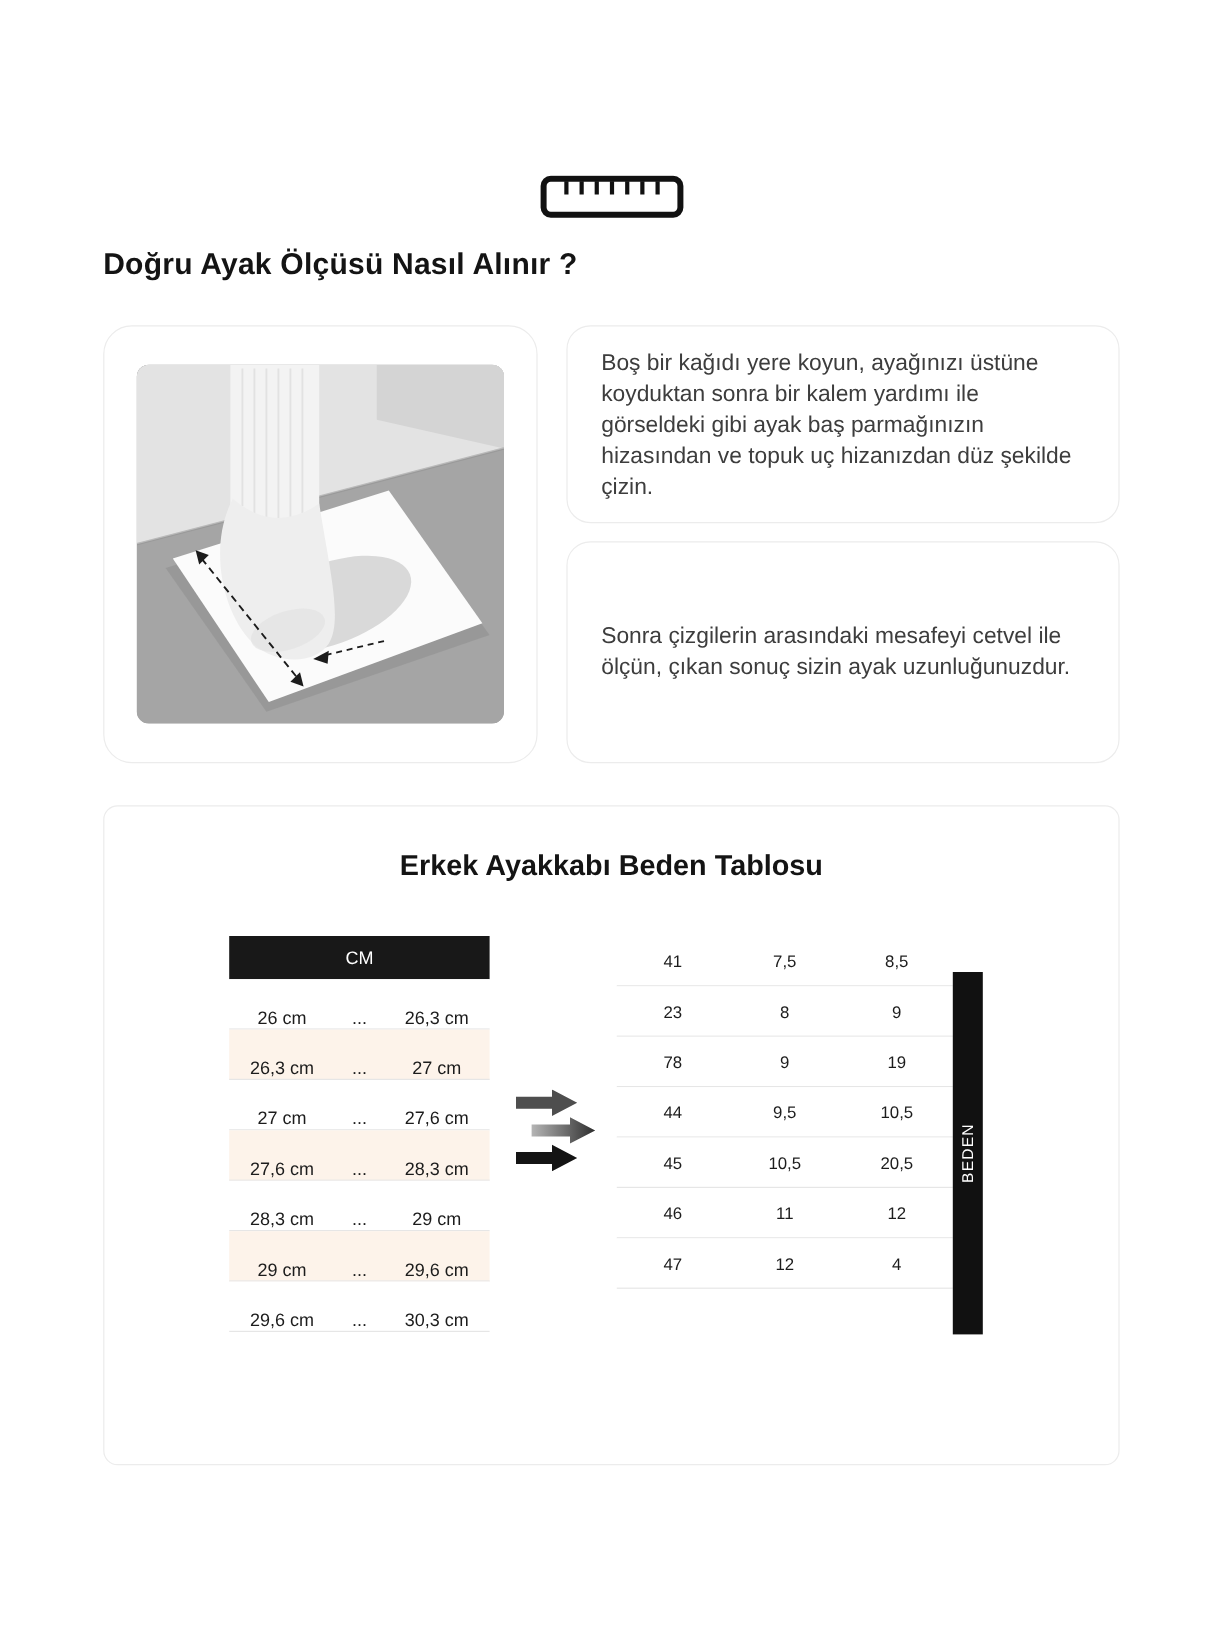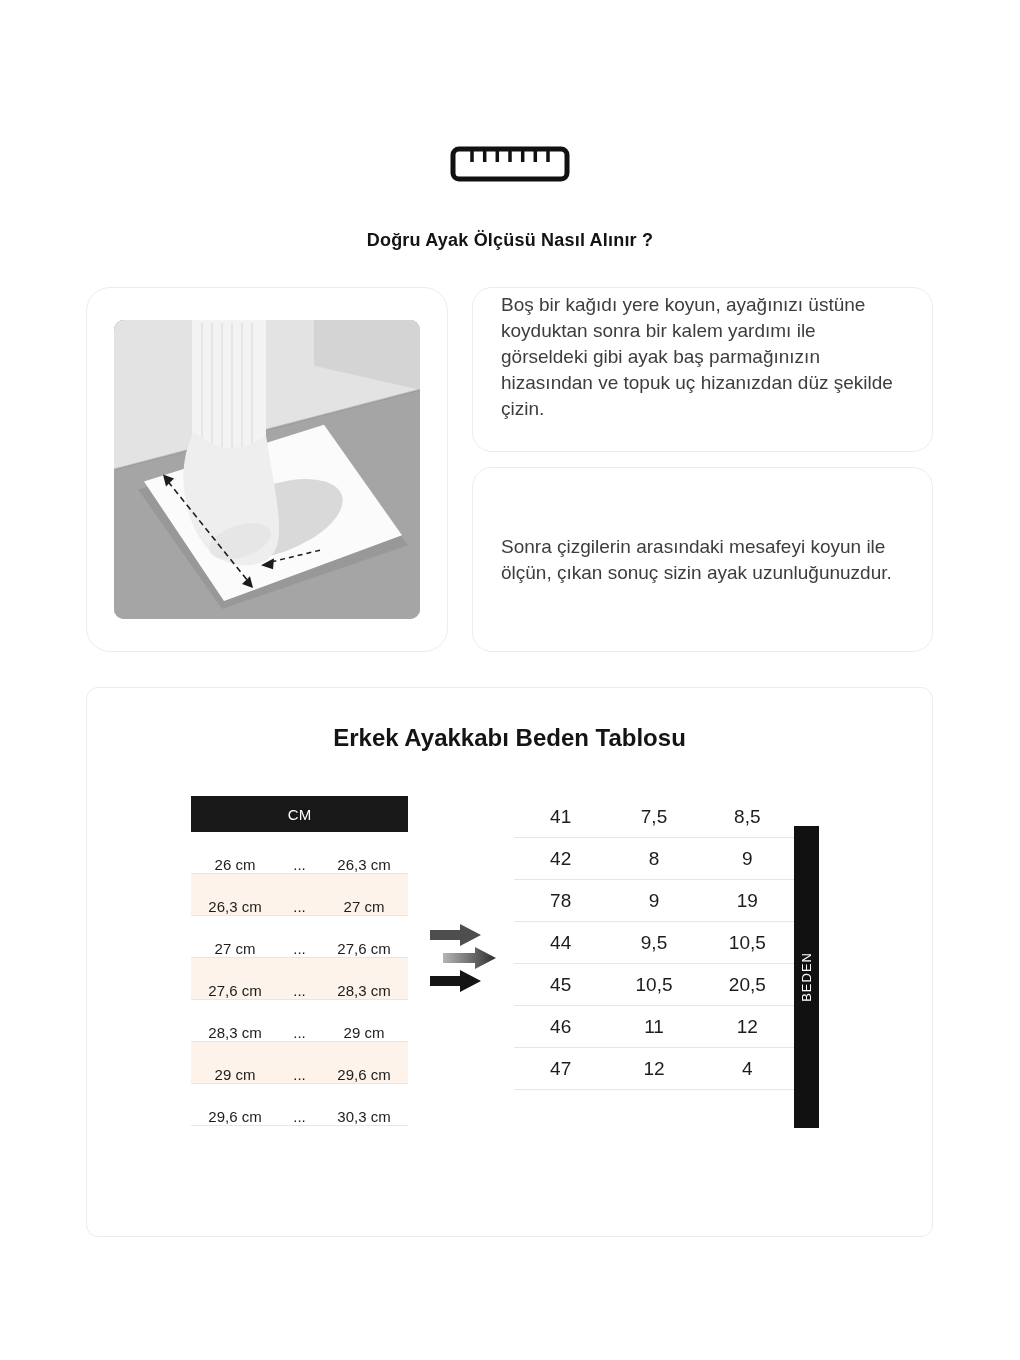--- a/index.html
+++ b/index.html
@@ -9,25 +9,24 @@
     font-family: "Liberation Sans", sans-serif;
     color: #1d1d1d;
     position: relative;
     overflow: hidden;
   }
   .container { width: 848px; margin: 0 auto; }
 
   .icon-wrap { display: flex; justify-content: center; padding-top: 146px; }
 
   .page-title {
-    text-align: center;
-    font-size: 18px;
+    font-size: 25px;
     font-weight: 700;
     color: #141414;
-    margin-top: 48px;
+    margin-top: 24px;
     letter-spacing: .2px;
   }
 
   .row { display: flex; gap: 24px; margin-top: 36px; }
 
   .photo-card {
     width: 362px; height: 365px;
     border: 1px solid #ececec;
     border-radius: 24px;
     padding: 32px 27px;
@@ -40,21 +39,21 @@
     overflow: hidden;
     background: #a7a7a7;
   }
   .photo svg { display: block; width: 100%; height: 100%; }
 
   .col { display: flex; flex-direction: column; gap: 15px; width: 461px; flex: 0 0 auto; }
   .text-card {
     border: 1px solid #ececec;
     border-radius: 20px;
     background: #fff;
-    padding: 4px 28px;
+    padding: 18px 28px;
     font-size: 19px;
     line-height: 26px;
     color: #3d3d3d;
   }
   .card1 { height: 165px; overflow: hidden; }
   .card2 { height: 185px; display: flex; align-items: center; }
 
   .chart-card {
     position: relative;
     width: 847px; height: 550px;
@@ -104,21 +103,21 @@
     align-items: center;
     font-size: 14px;
   }
   .thead3 span { text-align: center; }
   .trow3 {
     height: 42px;
     display: grid;
     grid-template-columns: 1fr 1fr 1fr;
     align-items: center;
     border-bottom: 1px solid #e6e6e6;
-    font-size: 19px;
+    font-size: 14px;
     color: #1c1c1c;
     background: #fff;
   }
   .trow3 span { text-align: center; }
 
   .beden-bar {
     position: absolute;
     left: 707px; top: 138px;
     width: 25px; height: 302px;
     background: #111111;
@@ -192,21 +191,21 @@
           <polygon points="147,246 160,239 159,250" fill="#1c1c1c"></polygon>
         </svg>
       </div>
     </div>
 
     <div class="col">
       <div class="text-card card1">
         <p>Boş bir kağıdı yere koyun, ayağınızı üstüne koyduktan sonra bir kalem yardımı ile görseldeki gibi ayak baş parmağınızın hizasından ve topuk uç hizanızdan düz şekilde çizin.</p>
       </div>
       <div class="text-card card2">
-        <p>Sonra çizgilerin arasındaki mesafeyi koyun ile ölçün, çıkan sonuç sizin ayak uzunluğunuzdur.</p>
+        <p>Sonra çizgilerin arasındaki mesafeyi cetvel ile ölçün, çıkan sonuç sizin ayak uzunluğunuzdur.</p>
       </div>
     </div>
 
   </div>
 
   <div class="chart-card">
     <h2 class="chart-title">Erkek Ayakkabı Beden Tablosu</h2>
 
     <div class="cm-table">
       <div class="thead">CM</div>
@@ -263,21 +262,21 @@
     </div>
 
     <div class="size-table">
 
       <div class="trow3">
         <span>41</span>
         <span>7,5</span>
         <span>8,5</span>
       </div>
       <div class="trow3 cream">
-        <span>42</span>
+        <span>23</span>
         <span>8</span>
         <span>9</span>
       </div>
       <div class="trow3">
         <span>78</span>
         <span>9</span>
         <span>19</span>
       </div>
       <div class="trow3 cream">
         <span>44</span>

